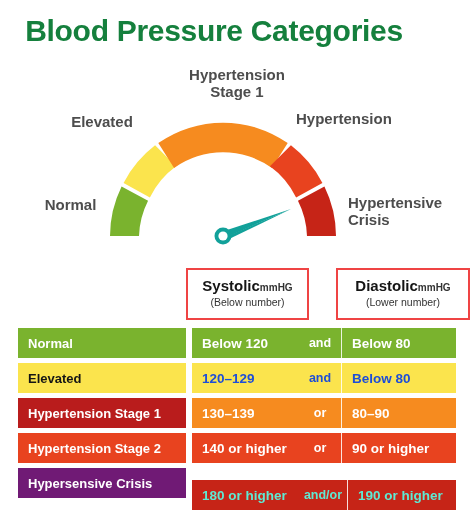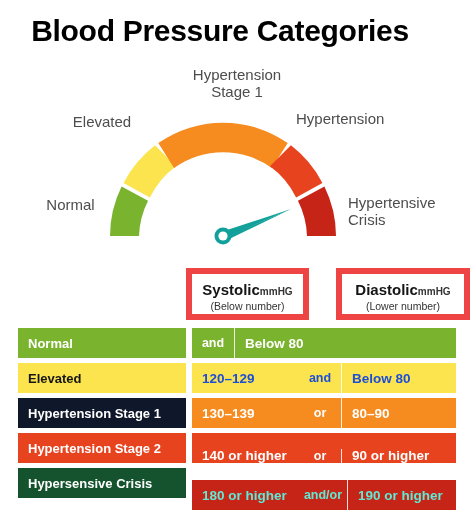--- a/index.html
+++ b/index.html
@@ -7,28 +7,28 @@
     width:474px;height:526px;
     background:#ffffff;
     font-family:"Liberation Sans", sans-serif;
     overflow:hidden;
     position:relative;
   }
   #page{position:relative;width:474px;height:526px;}
 
   
   .title{
-    position:absolute;left:12px;top:14px;width:416px;
+    position:absolute;left:6px;top:14px;width:416px;
     text-align:center;
-    font-size:30px;font-weight:bold;color:#000000;
+    font-size:30px;font-weight:bold;color:#15803d;
     letter-spacing:-0.3px;
   }
 
   
-  .gauge-wrap{position:absolute;left:0;top:56px;width:474px;height:200px;}
+  .gauge-wrap{position:absolute;left:0;top:56px;width:474px;height:200px;font-weight:bold;}
   .gauge-svg{position:absolute;left:0;top:0;}
 
   .g-label{
     position:absolute;
     color:#4d4d4d;
     font-size:15px;
     line-height:17px;
     text-align:center;
     white-space:nowrap;
   }
@@ -37,21 +37,21 @@
   .g-label.normal{left:18px;top:140px;width:105px;text-align:center;}
   .g-label.stage2{left:296px;top:54px;width:160px;text-align:left;}
   .g-label.crisis{left:348px;top:138px;width:130px;text-align:left;}
 
   
   .table{position:absolute;left:0;top:262px;width:474px;height:264px;}
 
   .hdr-box{
     position:absolute;top:6px;height:52px;
     background:#ffffff;
-    border:6px solid #ef4444;
+    border:2px solid #ef4444;
     box-sizing:border-box;
     text-align:center;
   }
   .hdr-box.systolic{left:186px;width:123px;}
   .hdr-box.diastolic{left:336px;width:134px;}
   .hdr-main{
     margin-top:7px;
     font-size:15px;font-weight:bold;color:#151515;
     white-space:nowrap;
   }
@@ -158,50 +158,51 @@
       <div class="hdr-main">
         <span>Diastolic</span><span class="hdr-unit">mmHG</span>
       </div>
       <div class="hdr-sub">(Lower number)</div>
     </div>
 
     <div id="rows-host">
         <div class="row" style="top: 66px; left: 0px; width: 474px;">
           <div class="cat" style="background: rgb(122, 179, 46); color: rgb(255, 255, 255); top: 0px;">Normal</div>
           <div class="vals" style="background: rgb(122, 179, 46); color: rgb(255, 255, 255); top: 0px;">
+            <div class="sys">Below 120</div>
             <div class="conj">and</div>
             <div class="dia">Below 80</div>
           </div>
         </div>
         <div class="row" style="top: 101px; left: 0px; width: 474px;">
           <div class="cat" style="background: rgb(251, 228, 77); color: rgb(21, 21, 21); top: 0px;">Elevated</div>
           <div class="vals" style="background: rgb(251, 228, 77); color: #1d4ed8; top: 0px;">
             <div class="sys">120–129</div>
             <div class="conj">and</div>
             <div class="dia">Below 80</div>
           </div>
         </div>
         <div class="row" style="top: 136px; left: 0px; width: 474px;">
-          <div class="cat" style="background: #0f172a; color: rgb(255, 255, 255); top: 0px;">Hypertension Stage 1</div>
+          <div class="cat" style="background: #b91c1c; color: rgb(255, 255, 255); top: 0px;">Hypertension Stage 1</div>
           <div class="vals" style="background: rgb(246, 139, 31); color: rgb(255, 255, 255); top: 0px;">
             <div class="sys">130–139</div>
             <div class="conj">or</div>
             <div class="dia">80–90</div>
           </div>
         </div>
         <div class="row" style="top: 171px; left: 0px; width: 474px;">
           <div class="cat" style="background: rgb(232, 67, 31); color: rgb(255, 255, 255); top: 0px;">Hypertension Stage 2</div>
-          <div class="vals" style="background: rgb(232, 67, 31); color: rgb(255, 255, 255); top: 0px; align-items: flex-end;">
+          <div class="vals" style="background: rgb(232, 67, 31); color: rgb(255, 255, 255); top: 0px;">
             <div class="sys">140 or higher</div>
             <div class="conj">or</div>
             <div class="dia">90 or higher</div>
           </div>
         </div>
         <div class="row" style="top: 206px; left: 0px; width: 474px;">
-          <div class="cat" style="background: #14532d; color: rgb(255, 255, 255); top: 0px;">Hypersensive Crisis</div>
+          <div class="cat" style="background: #701a75; color: rgb(255, 255, 255); top: 0px;">Hypersensive Crisis</div>
           <div class="vals" style="background: rgb(198, 36, 23); color: #5eead4; top: 12px; text-align: right;">
             <div class="sys">180 or higher</div>
             <div class="conj wide">and/or</div>
             <div class="dia">190 or higher</div>
           </div>
         </div>
       </div>
   </div>
 
 </div>

